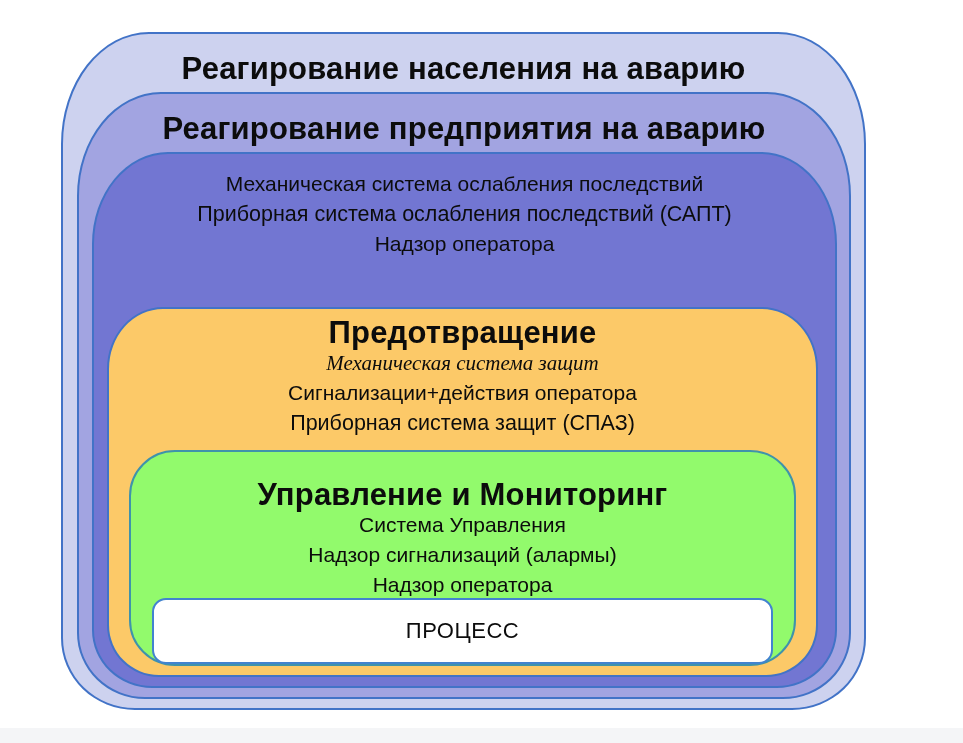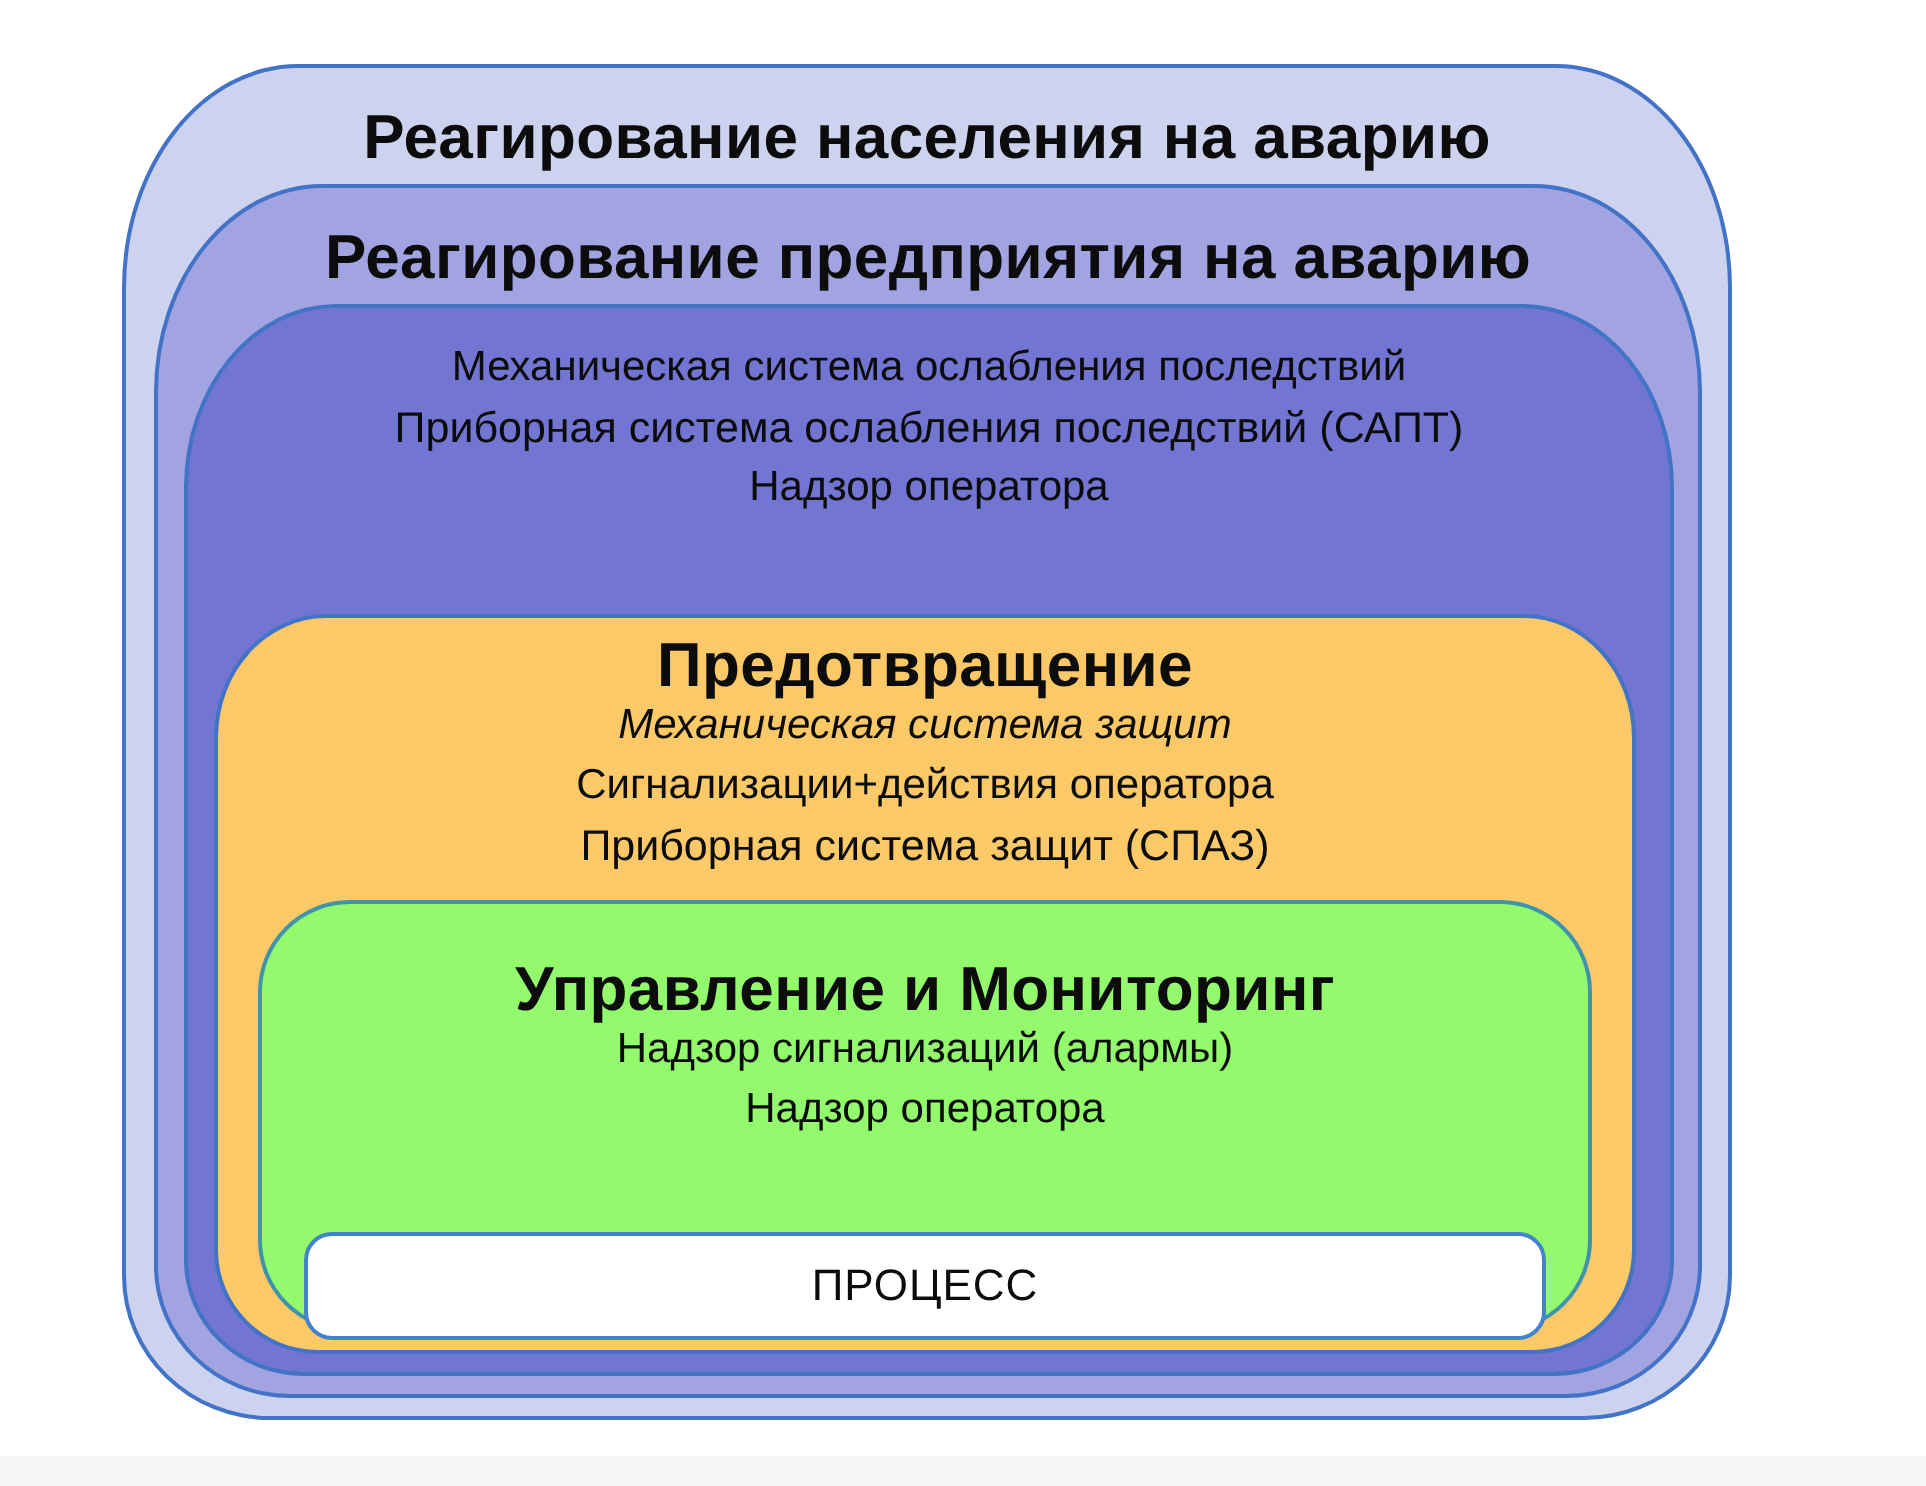--- a/index.html
+++ b/index.html
@@ -28,21 +28,21 @@
   }
   .layer-title {
     font-weight: 700;
     font-size: 31px;
     letter-spacing: 0.2px;
   }
   .layer-line {
     font-size: 21px;
   }
   .line-bold   { font-weight: 400; font-size: 21.5px; }
-  .line-italic { font-style: italic; }
+  .line-italic { font-style: italic; font-family: Liberation Serif, serif; }
 
   
   .l1 {
     left: 61px; top: 32px; width: 805px; height: 678px;
     background: #cdd2ef;
     border-radius: 88px 88px 74px 74px / 112px 112px 72px 72px;
   }
   .l1 .layer-text { padding-top: 20px; }
 
   
@@ -73,21 +73,21 @@
   .l5 {
     left: 129px; top: 450px; width: 667px; height: 216px;
     background: #92fa6c;
     border-color: #3f93ab;
     border-radius: 46px;
   }
   .l5 .layer-text { padding-top: 28px; }
 
   
   .l6 {
-    left: 152px; top: 616px; width: 621px; height: 54px;
+    left: 152px; top: 598px; width: 621px; height: 66px;
     background: #ffffff;
     border-color: #4283cf;
     border-radius: 14px;
     display: flex;
     align-items: center;
     justify-content: center;
   }
   .process-label {
     font-size: 22px;
     letter-spacing: 0.5px;
@@ -130,20 +130,21 @@
       <div class="layer-title">Предотвращение</div>
       <div class="layer-line line-italic">Механическая система защит</div>
       <div class="layer-line">Сигнализации+действия оператора</div>
       <div class="layer-line line-bold">Приборная система защит (СПАЗ)</div>
     </div>
   </div>
 
   <div class="layer l5">
     <div class="layer-text">
       <div class="layer-title">Управление и Мониторинг</div>
+      <div class="layer-line">Система Управления</div>
       <div class="layer-line">Надзор сигнализаций (алармы)</div>
       <div class="layer-line">Надзор оператора</div>
     </div>
   </div>
 
   <div class="layer l6">
     <div class="process-label">ПРОЦЕСС</div>
   </div>
 
   <div class="bottom-strip"></div>

